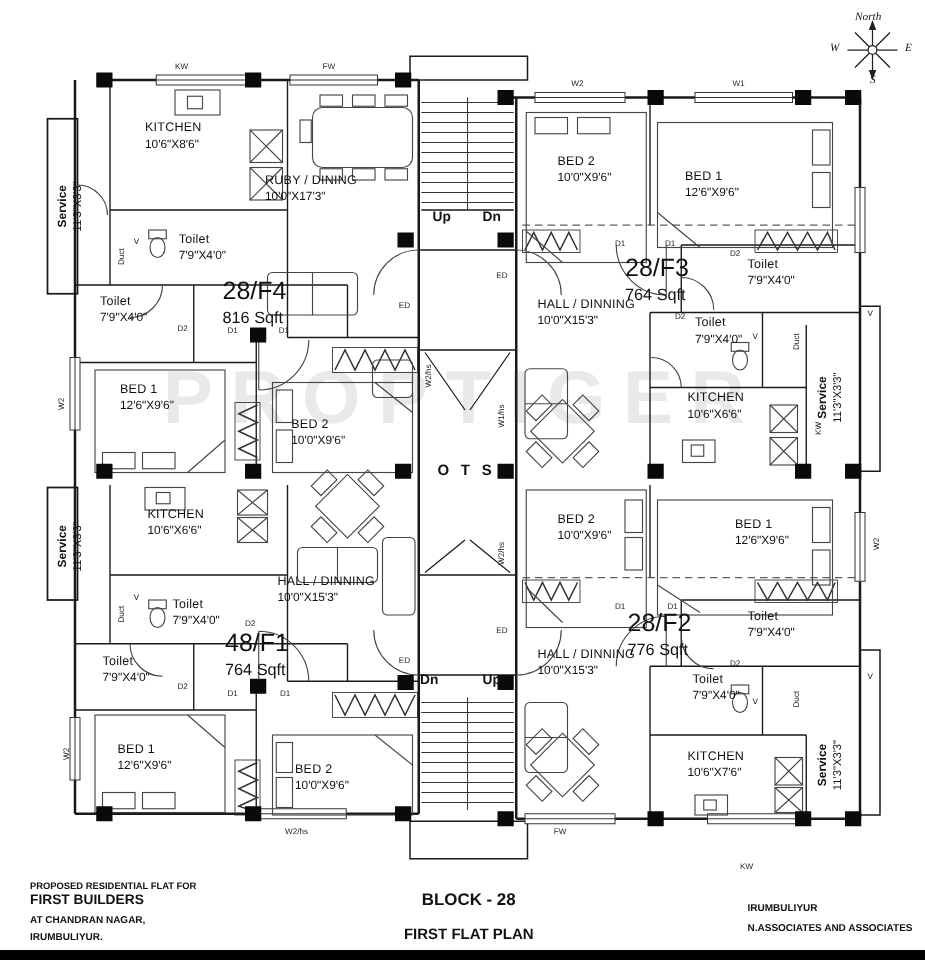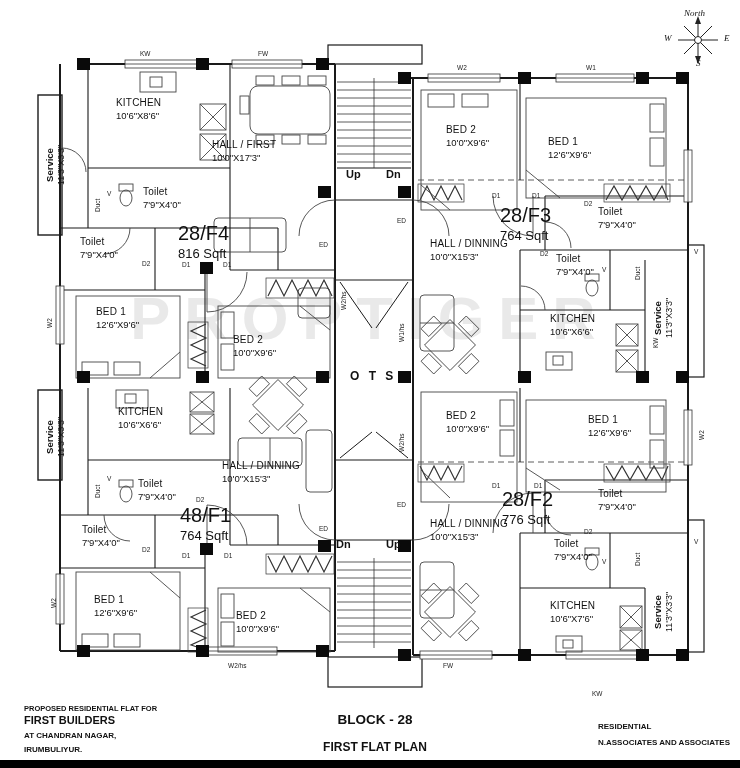--- a/index.html
+++ b/index.html
@@ -306,21 +306,21 @@
   <div class="dir" style="left:386px;top:168px">Dn</div>
   <div class="dir" style="left:336px;top:538px">Dn</div>
   <div class="dir" style="left:386px;top:538px">Up</div>
   <div class="ots" style="left:350px;top:369px">O T S</div>
 
   <div class="rl" style="left:116px;top:97px">
       <div class="nm">KITCHEN</div>
       <div class="sz">10'6"X8'6"</div>
     </div>
   <div class="rl" style="left:212px;top:139px">
-      <div class="nm">HALL / FIRST</div>
+      <div class="nm">RUBY / DINING</div>
       <div class="sz">10'0"X17'3"</div>
     </div>
   <div class="rl" style="left:143px;top:186px">
       <div class="nm">Toilet</div>
       <div class="sz">7'9"X4'0"</div>
     </div>
   <div class="rl" style="left:80px;top:236px">
       <div class="nm">Toilet</div>
       <div class="sz">7'9"X4'0"</div>
     </div>
@@ -492,17 +492,17 @@
   <div class="tlr" style="left:94px;top:498px">Duct</div>
   <div class="tlr" style="left:634px;top:280px">Duct</div>
   <div class="tlr" style="left:634px;top:566px">Duct</div>
 
   <div class="tb" style="left:24px;top:704px;font-size:7.5px">PROPOSED RESIDENTIAL FLAT FOR</div>
   <div class="tb" style="left:24px;top:714px;font-size:11px">FIRST BUILDERS</div>
   <div class="tb" style="left:24px;top:731px;font-size:8px">AT CHANDRAN NAGAR,</div>
   <div class="tb" style="left:24px;top:745px;font-size:8px">IRUMBULIYUR.</div>
   <div class="tb" style="left:375px;top:712px;font-size:13.5px;transform:translateX(-50%)">BLOCK - 28</div>
   <div class="tb" style="left:375px;top:740px;font-size:12px;transform:translateX(-50%)">FIRST FLAT PLAN</div>
-  <div class="tb" style="left:598px;top:722px;font-size:8px">RESIDENTIAL</div>
+  <div class="tb" style="left:598px;top:722px;font-size:8px">IRUMBULIYUR</div>
   <div class="tb" style="left:598px;top:738px;font-size:8px">N.ASSOCIATES AND ASSOCIATES</div>
 
   <div class="bottombar"></div>
 </div>
 
 </body></html>

